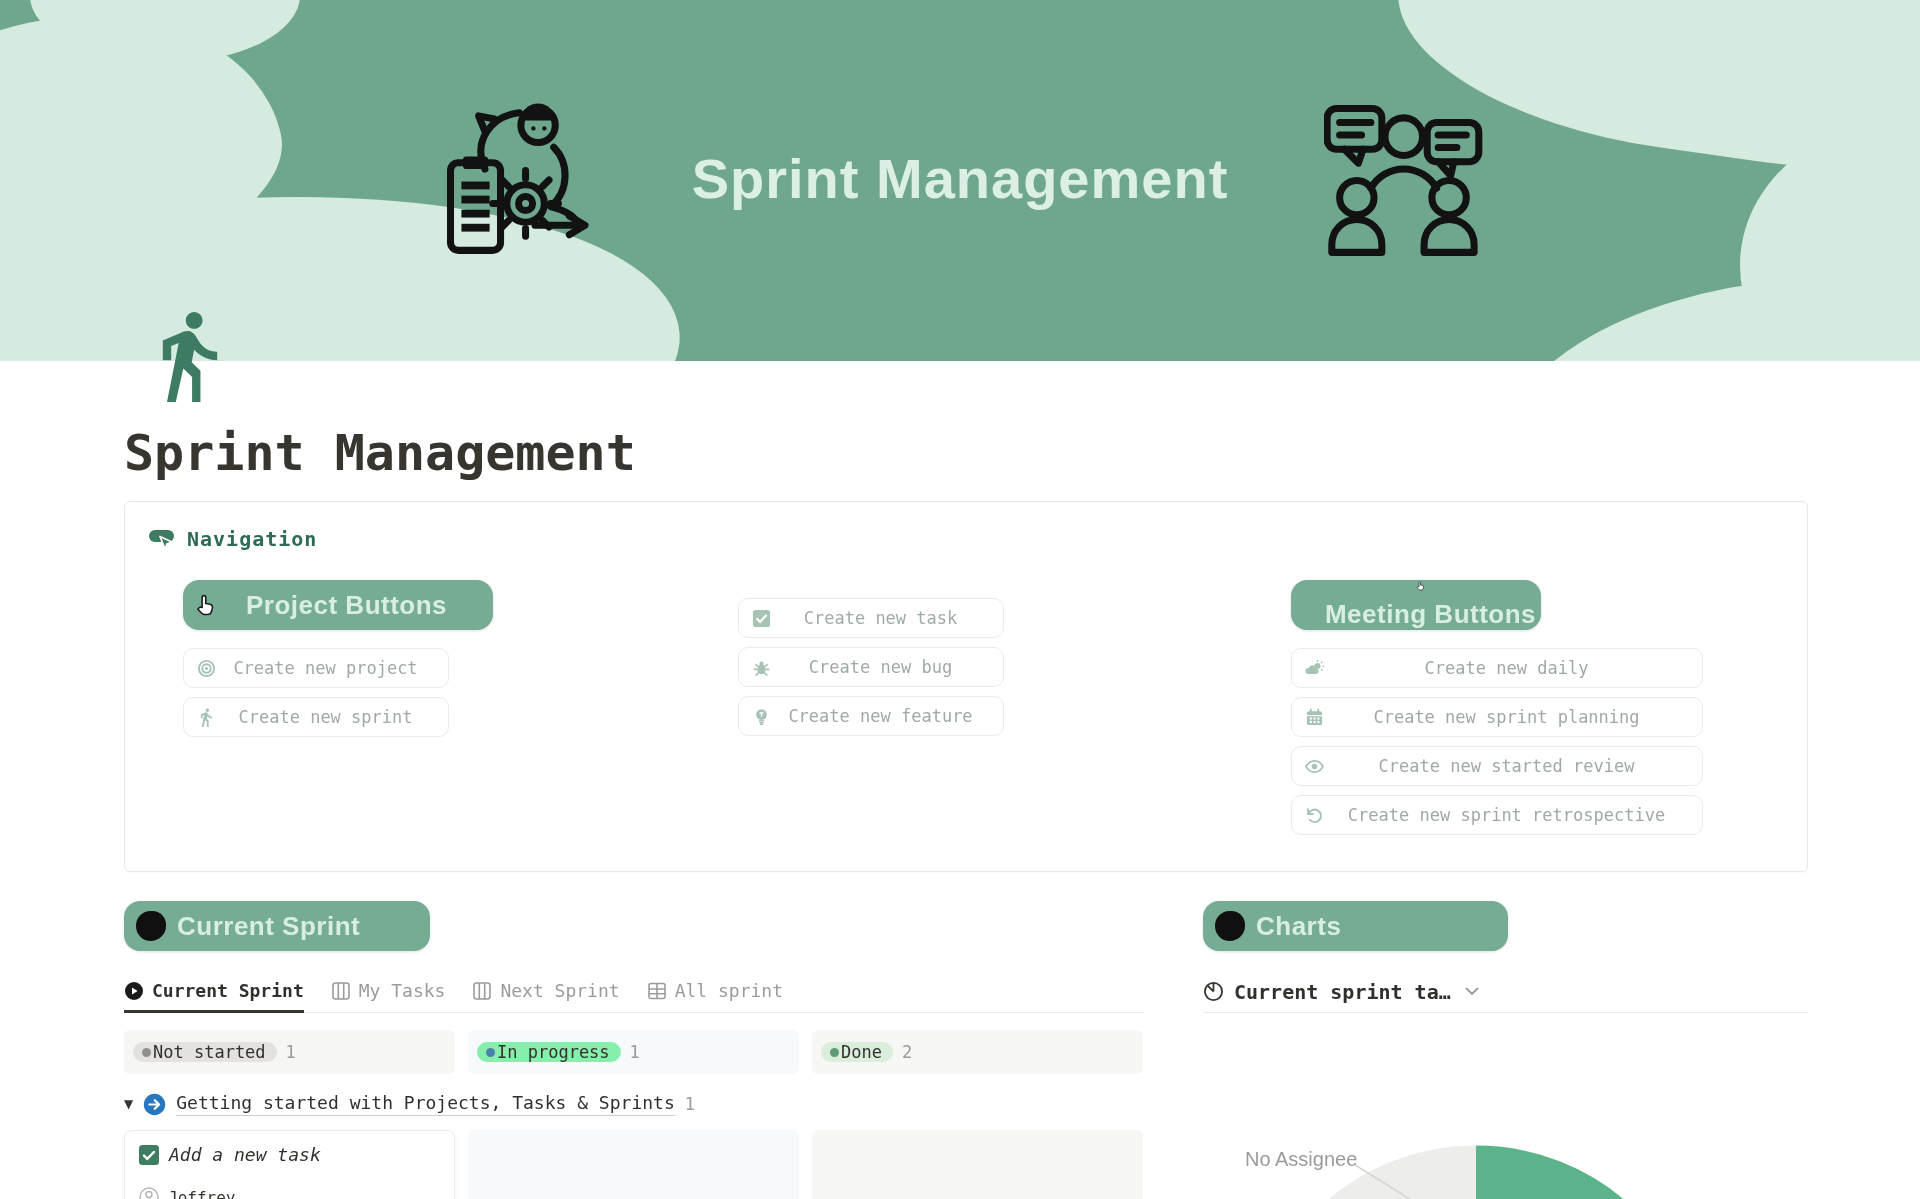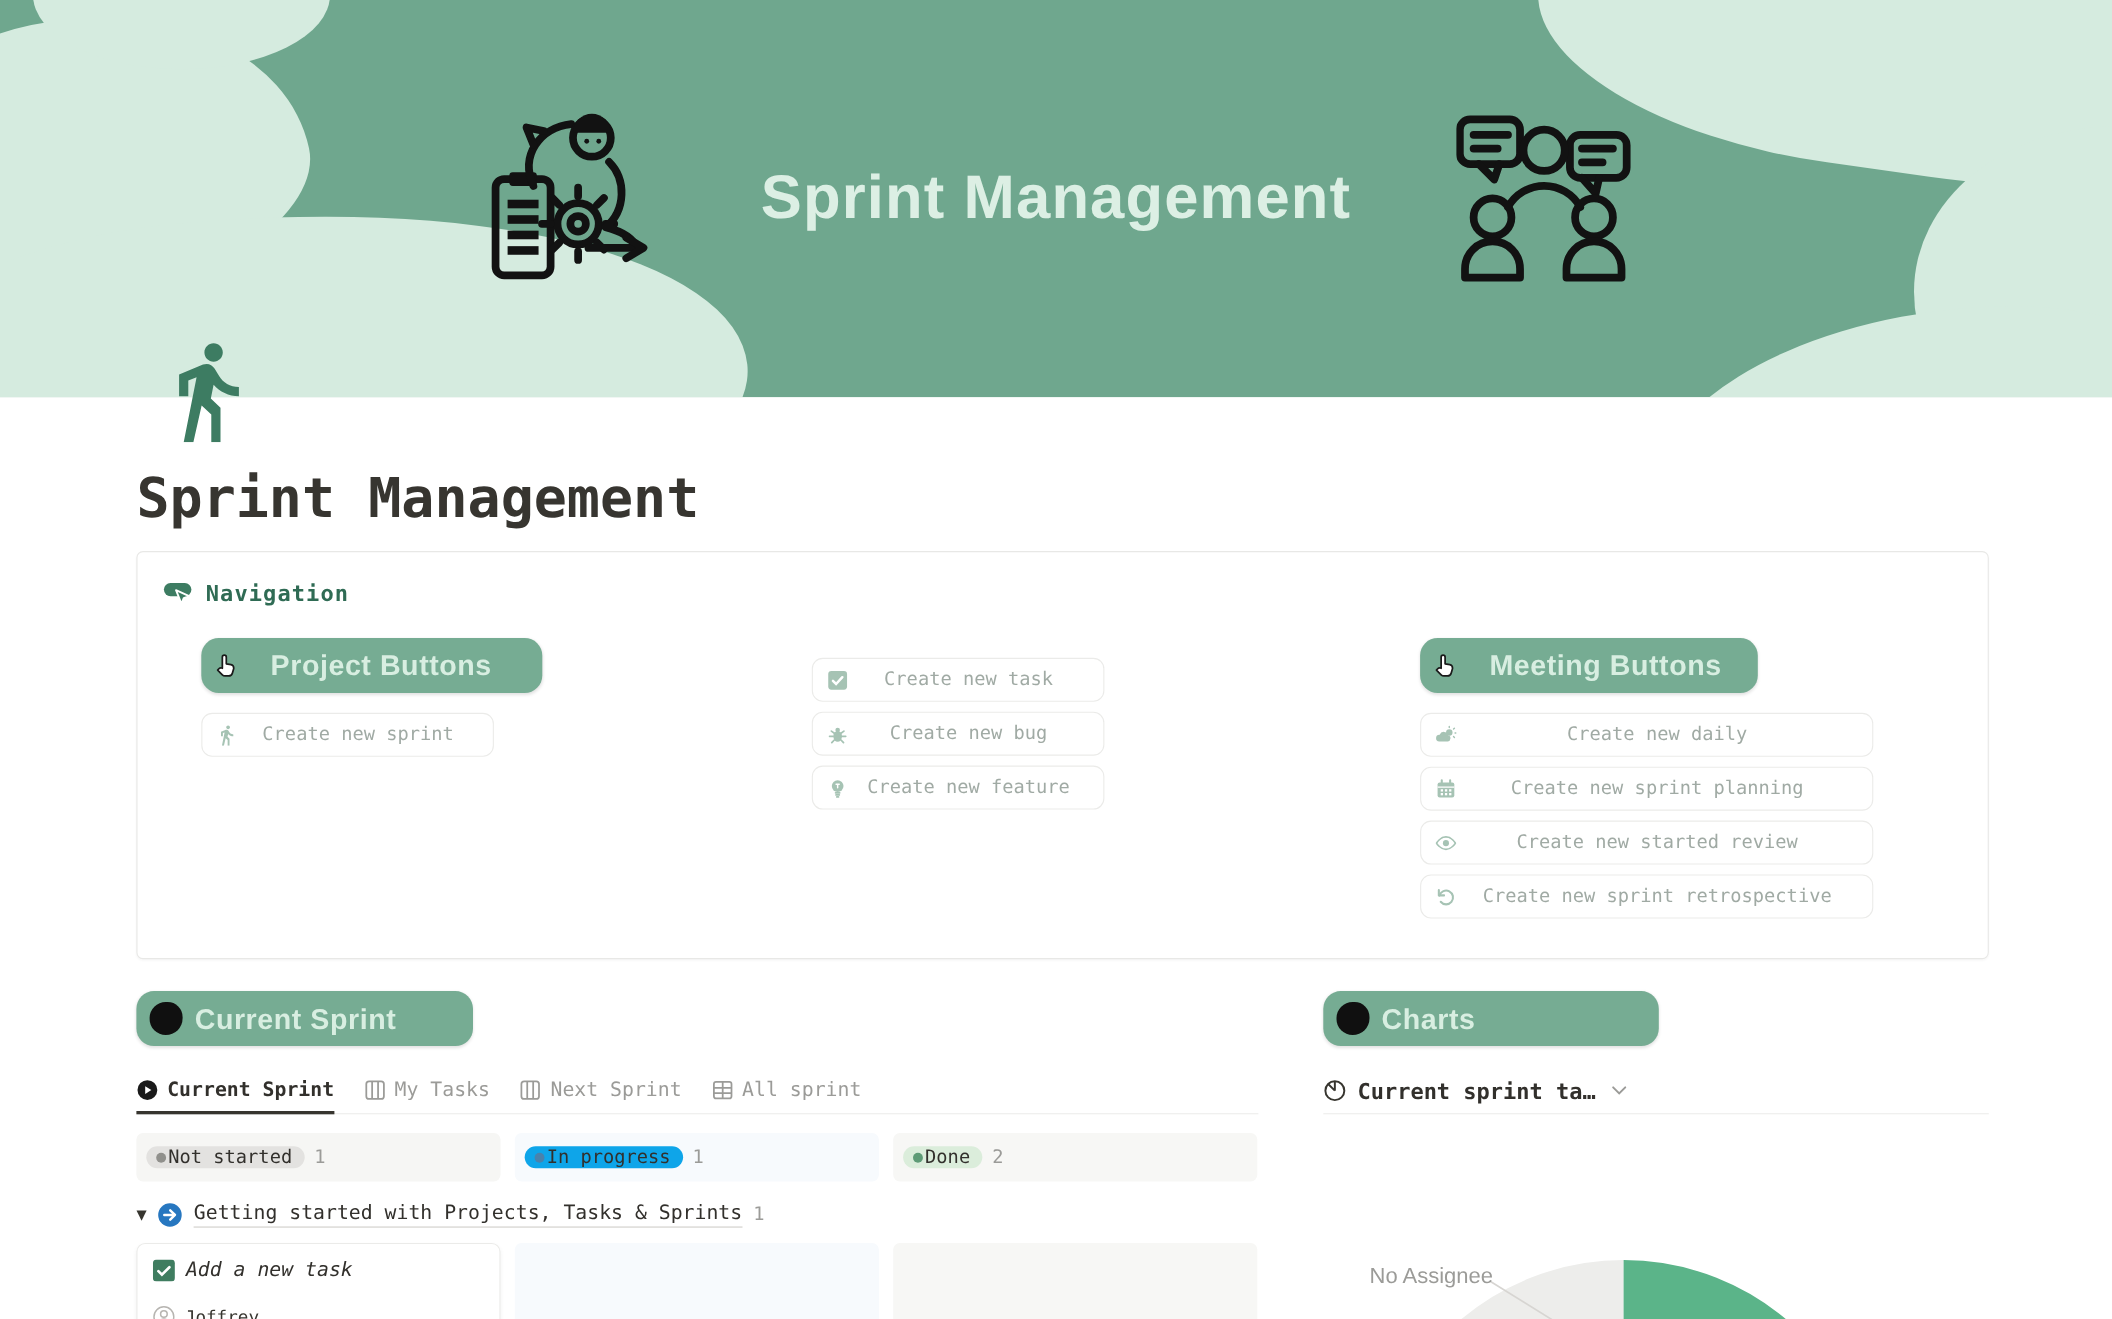--- a/index.html
+++ b/index.html
@@ -34,21 +34,21 @@
     color:#2F6B54; font-weight:bold; font-size:20px; letter-spacing:1px; line-height:26px; }
   .nav-heading svg { width:27px; height:25px; }
   .nav-groups { display:flex; margin-top:28px; padding-left:58px; }
   .nav-col { display:flex; flex-direction:column; }
   .nav-col-1 { width:310px; }
   .nav-col-2 { width:310px; margin-left:245px; }
   .nav-col-3 { width:412px; margin-left:243px; }
   .group-pill { height:50px; border-radius:16px; background:#76AC93; display:flex; align-items:center;
     gap:7px; padding-left:9px; box-shadow:0 1px 3px rgba(0,0,0,.12); }
   .nav-col-1 .group-pill, .nav-col-2 .group-pill { width:310px; }
-  .nav-col-3 .group-pill { width:307px; }
+  .nav-col-3 .group-pill { width:250px;flex-direction:column; }
   .group-pill .hand { width:27px; height:27px; }
   .group-pill b { font-family:"Liberation Sans",sans-serif; font-weight:bold; font-size:26px; color:#D8EEE1; letter-spacing:.5px;margin-left:20px; }
   .nav-btns { display:flex; flex-direction:column; gap:9px; margin-top:18px; }
   .nav-btn { height:40px; border:1px solid #EBEBE9; border-radius:10px; background:#fff;
     display:flex; align-items:center; padding:0 13px; cursor:pointer; }
   .nav-col-1 .nav-btn, .nav-col-2 .nav-btn { width:266px; }
   .nav-col-3 .nav-btn { width:412px; }
   .nav-btn svg { width:19px; height:19px; flex:0 0 auto; }
   .nav-btn span { flex:1; text-align:center; font-size:17px; color:#A0AAA4; white-space:nowrap; }
 
@@ -75,21 +75,21 @@
 
   .board-headers { display:flex; gap:13px; margin-top:17px; }
   .col-head { width:331px; height:44px; border-radius:6px; display:flex; align-items:center; padding:0 9px; }
   .col-head.c1 { background:#F6F6F4; }
   .col-head.c2 { background:#F7FAFD; }
   .col-head.c3 { background:#F7F7F5; }
   .status-pill { display:flex; align-items:center; gap:2px; height:20px; padding:0 11px 0 9px; border-radius:14px;
     font-size:17px; color:#32302C; cursor:pointer; }
   .status-pill .dot { width:9px; height:9px; border-radius:50%; }
   .c1 .status-pill { background:#E3E2E0; } .c1 .dot { background:#90908C; }
-  .c2 .status-pill { background:#0ea5e9;align-items:center; } .c2 .dot { background:#4A82AC; }
+  .c2 .status-pill { background:#86efac;align-items:center; } .c2 .dot { background:#4A82AC; }
   .c3 .status-pill { background:#DBEDDB; } .c3 .dot { background:#5E9B76; }
   .col-count { color:#9B9B98; font-size:17px; margin-left:9px; }
 
   .group-row { display:flex; align-items:center; gap:10px; margin-top:16px; height:28px; font-size:18px; color:#32302C; }
   .group-row .toggle { font-size:12px; color:#37352F; cursor:pointer; font-family:"DejaVu Sans",sans-serif; }
   .group-row svg { width:23px; height:23px; }
   .group-title { border-bottom:1px solid #CFCDC9; padding-bottom:2px; cursor:pointer; }
   .group-count { color:#9B9B98; font-size:17px; }
 
   .cards-row { display:flex; gap:13px; margin-top:12px; align-items:flex-start; }
@@ -176,20 +176,28 @@
 
       <div class="nav-col nav-col-1">
         <div class="group-pill">
           <svg class="hand" viewBox="0 0 24 24">
             <path d="M9 11.5V4.8c0-.9.7-1.6 1.6-1.6.9 0 1.6.7 1.6 1.6v5.4l3.8.7c1.3.3 2.2 1.4 2.2 2.7 0 .3 0 .6-.1.8l-1 3.4c-.4 1.3-1.6 2.2-3 2.2h-2.9c-.8 0-1.6-.3-2.2-.9l-3.8-3.8 1.2-1.3c.5-.5 1.3-.7 2-.4l.6.2z" fill="#fff" stroke="#1a1a1a" stroke-width="1.4" stroke-linejoin="round"></path>
           </svg>
           <b>Project Buttons</b>
         </div>
         <div class="nav-btns">
           <div class="nav-btn">
+            <svg viewBox="0 0 20 20">
+              <circle cx="10" cy="10" r="8" fill="none" stroke="#A6C3B4" stroke-width="2"></circle>
+              <circle cx="10" cy="10" r="4.5" fill="none" stroke="#A6C3B4" stroke-width="2"></circle>
+              <circle cx="10" cy="10" r="1.6" fill="#A6C3B4"></circle>
+            </svg>
+            <span>Create new project</span>
+          </div>
+          <div class="nav-btn">
             <svg viewBox="3 1 19 22">
               <path fill="#A6C3B4" d="M13.5 5.5c1.1 0 2-.9 2-2s-.9-2-2-2-2 .9-2 2 .9 2 2 2zM9.8 8.9 7 23h2.1l1.8-8 2.1 2v6h2v-7.5l-2.1-2 .6-3C14.8 12 16.8 13 19 13v-2c-1.9 0-3.5-1-4.3-2.4l-1-1.6c-.4-.6-1-1-1.7-1-.3 0-.5.1-.8.1L6 8.3V13h2V9.6l1.8-.7"></path>
             </svg>
             <span>Create new sprint</span>
           </div>
         </div>
       </div>
 
       <div class="nav-col nav-col-2">
         <div class="nav-btns">

